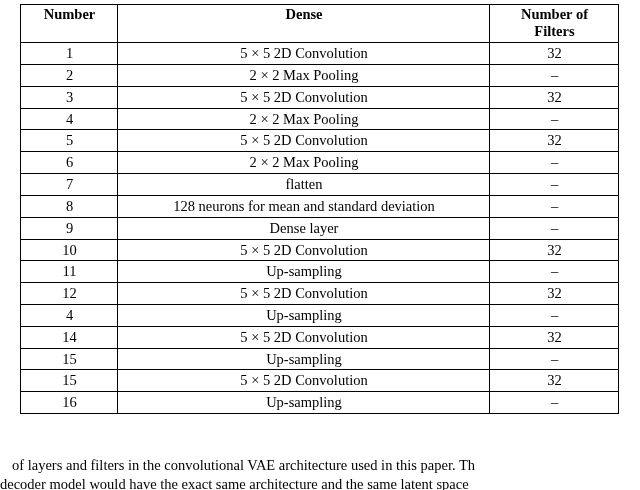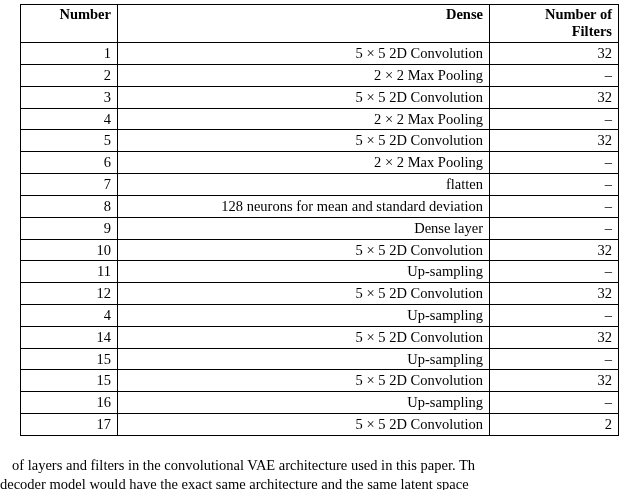--- a/index.html
+++ b/index.html
@@ -29,21 +29,21 @@
     font-size: 14.5px;
   }
   table.arch th,
   table.arch td {
     border-left: 1.6px solid #000;
     border-right: 1.6px solid #000;
     padding: 2px 6px 2px 7px;
     vertical-align: top;
     line-height: 1.16;
     font-weight: normal;
-    text-align: right;
+    text-align: center;
     height: 21px;
     box-sizing: border-box;
     overflow: hidden;
     white-space: nowrap;
   }
   table.arch tr.header th {
     font-weight: bold;
     white-space: normal;
     padding-top: 1px;
     padding-bottom: 2px;
@@ -191,25 +191,20 @@
         <td>5 × 5 2D Convolution</td>
         <td>32</td>
       </tr>
 
       <tr class="hair-rule">
         <td>16</td>
         <td>Up-sampling</td>
         <td>–</td>
       </tr>
 
-      <tr class="bot-rule">
-        <td>17</td>
-        <td>5 × 5 2D Convolution</td>
-        <td>2</td>
-      </tr>
     </tbody>
   </table>
 
   <div class="caption">
     <div class="line l1">of layers and filters in the convolutional VAE architecture used in this paper. Th</div>
     <div class="line l2">decoder model would have the exact same architecture and the same latent space</div>
   </div>
 
 </div>
 

